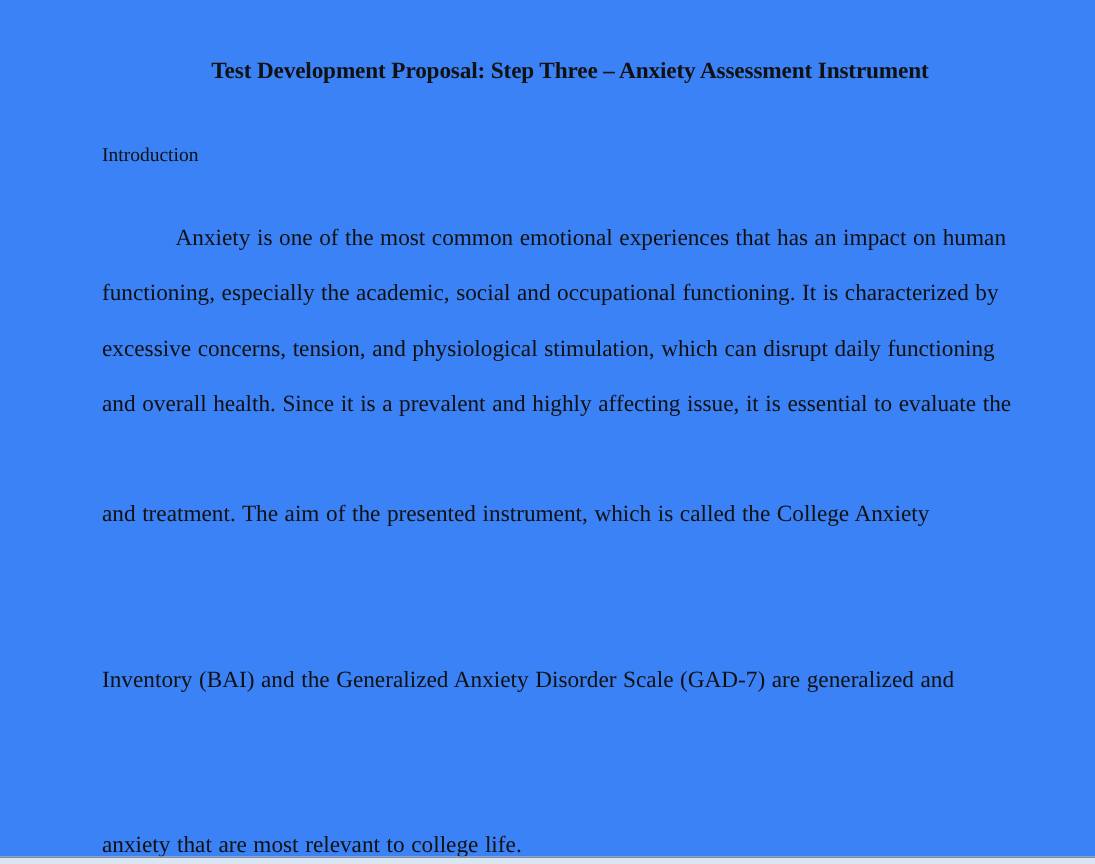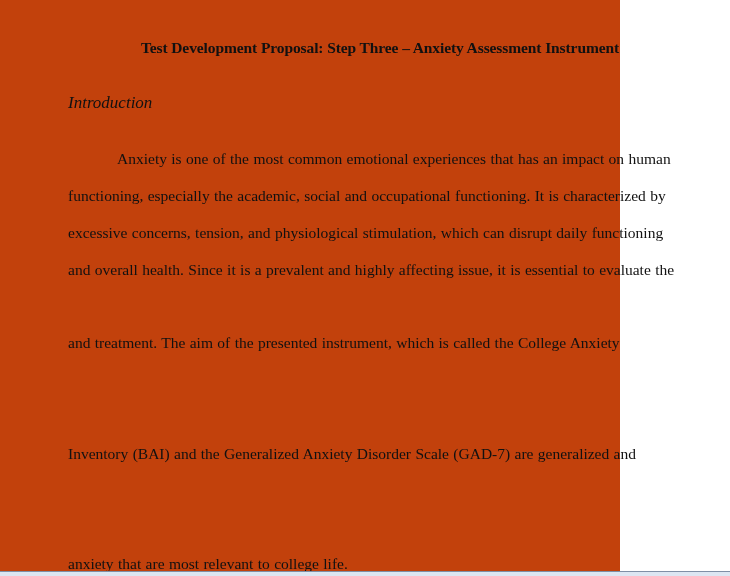--- a/index.html
+++ b/index.html
@@ -5,44 +5,43 @@
     html, body {
       margin: 0;
       padding: 0;
       width: 730px;
       height: 576px;
       overflow: hidden;
       background: #ffffff;
     }
     .page {
       position: relative;
-      width: 620px;
+      width: 730px;
       height: 576px;
-      background: #c2410c;
+      background: #3b82f6;
       font-family: "Liberation Serif", "DejaVu Serif", serif;
       color: #111111;
     }
     .title {
       position: absolute;
       top: 37px;
       left: 0;
       width: 760px;
       text-align: center;
       font-weight: bold;
       font-size: 15.5px;
       line-height: 22px;
       letter-spacing: -0.1px;
     }
     .heading {
       position: absolute;
       top: 92px;
       left: 68px;
-      font-size: 17px;
+      font-size: 13px;
       line-height: 22px;
-      font-style: italic;
     }
     .line {
       position: absolute;
       left: 68px;
       font-size: 15.5px;
       line-height: 22px;
       white-space: nowrap;
       word-spacing: 0.5px;
     }
     .line.indent { left: 117px; }

